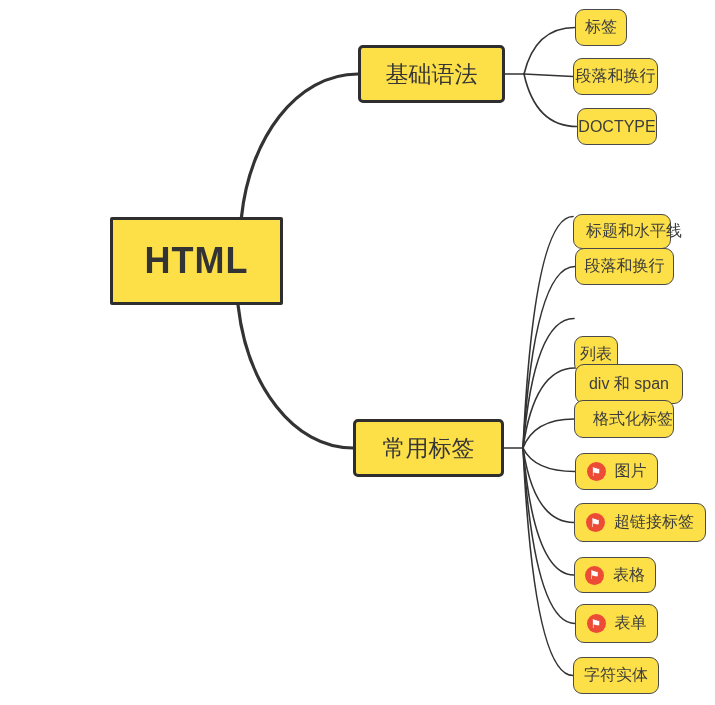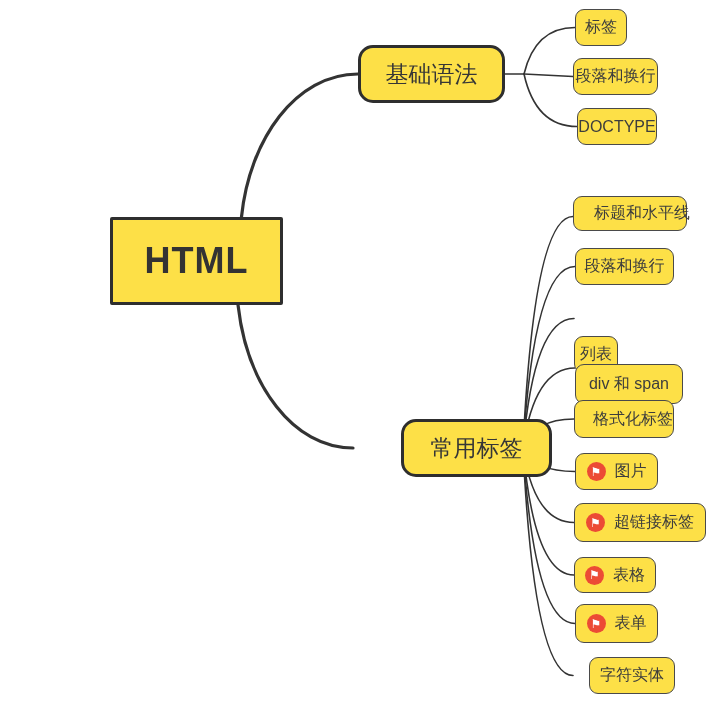--- a/index.html
+++ b/index.html
@@ -38,21 +38,21 @@
   .node.root {
     border: 3px solid #2e2e2e;
     border-radius: 2px;
     font-size: 36px;
     font-weight: bold;
     letter-spacing: 1px;
     color: #333333;
   }
   .node.branch {
     border: 3px solid #2e2e2e;
-    border-radius: 15px;
+    border-radius: 5px;
     font-size: 23px;
     font-weight: 500;
     color: #363636;
   }
   .node.leaf {
     border: 1.5px solid #4a4a4a;
     border-radius: 9px;
     font-size: 16px;
     gap: 9px;
     color: #3d3d3d;
@@ -95,33 +95,33 @@
       <path d="M 523 448 Q 534.44 623.5, 575 623.5" fill="none" stroke="#333333" stroke-width="1.6" stroke-linecap="round"></path>
       <path d="M 523 448 Q 534 675.5, 573 675.5" fill="none" stroke="#333333" stroke-width="1.6" stroke-linecap="round"></path>
     </svg>
 
 <div class="node root" style="left: 110px; top: 217px; width: 173px; height: 88px; border-color: rgb(46, 46, 46);">
       <span class="label">HTML</span>
     </div>
     <div class="node branch" style="left: 358px; top: 45px; width: 147px; height: 58px; border-color: rgb(46, 46, 46);">
       <span class="label">基础语法</span>
     </div>
-    <div class="node branch" style="left: 353px; top: 419px; width: 151px; height: 58px; border-color: rgb(46, 46, 46); margin-left: 48px;">
+    <div class="node branch" style="left: 353px; top: 419px; width: 151px; height: 58px; border-color: rgb(46, 46, 46);">
       <span class="label">常用标签</span>
     </div>
     <div class="node leaf" style="left: 575px; top: 9px; width: 52px; height: 37px; border-color: rgb(74, 74, 74);">
       <span class="label">标签</span>
     </div>
     <div class="node leaf" style="left: 573px; top: 58px; width: 85px; height: 37px; border-color: rgb(74, 74, 74);">
       <span class="label">段落和换行</span>
     </div>
     <div class="node leaf" style="left: 577px; top: 108px; width: 80px; height: 37px; border-color: rgb(74, 74, 74);">
       <span class="label">DOCTYPE</span>
     </div>
-    <div class="node leaf" style="left: 573px; top: 196px; width: 114px; height: 35px; border-color: rgb(74, 74, 74); padding-left: 24px;">
+    <div class="node leaf" style="left: 573px; top: 214px; width: 98px; height: 35px; border-color: rgb(74, 74, 74); padding-left: 24px;">
       <span class="label">标题和水平线</span>
     </div>
     <div class="node leaf" style="left: 575px; top: 248px; width: 99px; height: 37px; border-color: rgb(74, 74, 74);">
       <span class="label">段落和换行</span>
     </div>
     <div class="node leaf" style="left: 574px; top: 300px; width: 44px; height: 37px; border-color: rgb(74, 74, 74); margin-top: 36px;">
       <span class="label">列表</span>
     </div>
     <div class="node leaf" style="left: 575px; top: 364px; width: 108px; height: 40px; border-color: rgb(74, 74, 74);">
       <span class="label">div 和 span</span>
@@ -138,16 +138,16 @@
       <span class="label">超链接标签</span>
     </div>
     <div class="node leaf" style="left: 574px; top: 557px; width: 82px; height: 36px; border-color: rgb(74, 74, 74);">
       <span class="flag" style="background: rgb(236, 75, 53);">⚑</span>
       <span class="label">表格</span>
     </div>
     <div class="node leaf" style="left: 575px; top: 604px; width: 83px; height: 39px; border-color: rgb(74, 74, 74);">
       <span class="flag" style="background: rgb(236, 75, 53);">⚑</span>
       <span class="label">表单</span>
     </div>
-    <div class="node leaf" style="left: 573px; top: 657px; width: 86px; height: 37px; border-color: rgb(74, 74, 74); margin-left: 16px;">
+    <div class="node leaf" style="left: 573px; top: 657px; width: 86px; height: 37px; border-color: rgb(74, 74, 74);">
       <span class="label">字符实体</span>
     </div>
   </div>
 
 </body></html>

